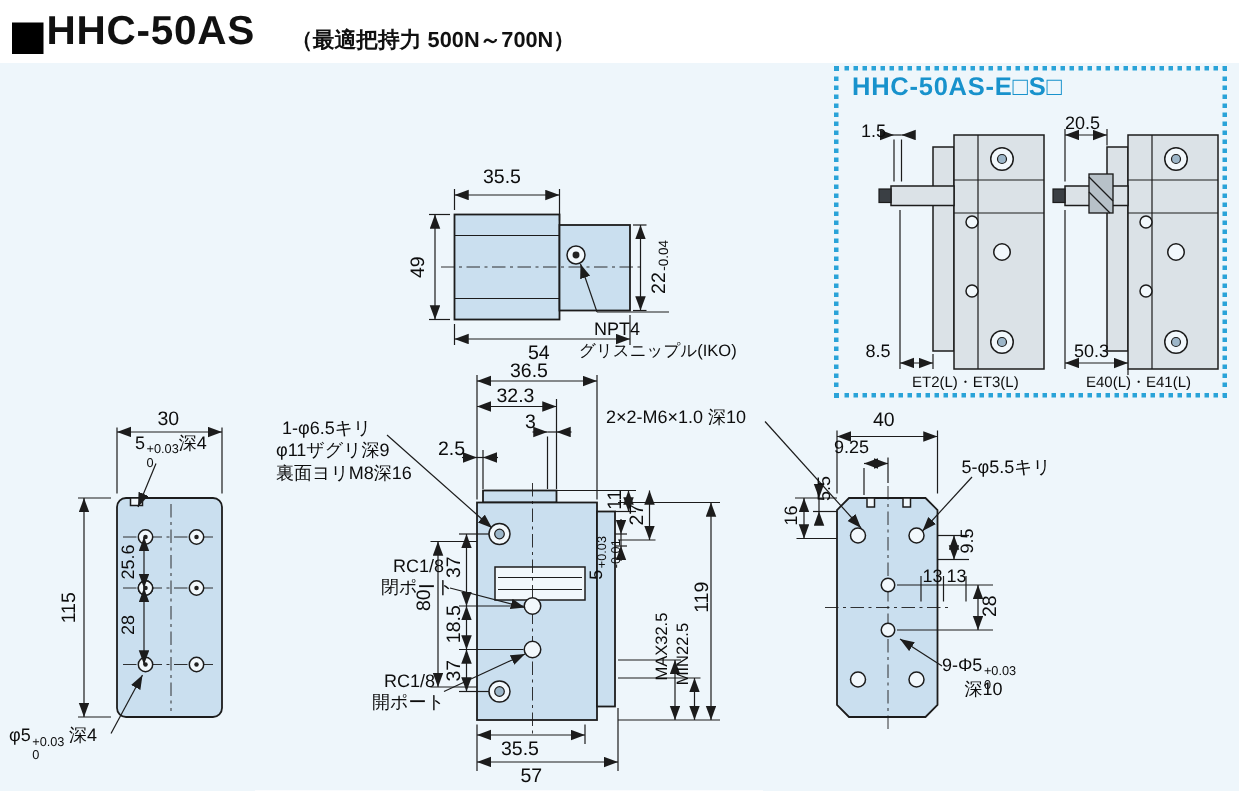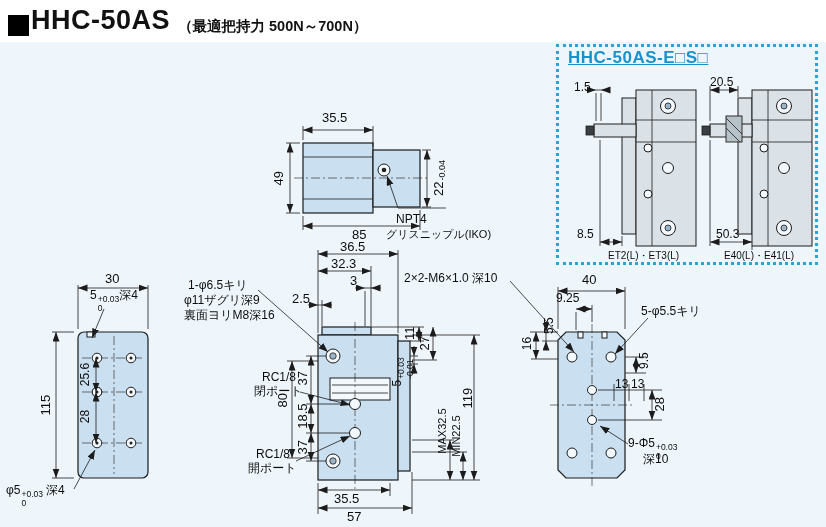--- a/index.html
+++ b/index.html
@@ -2,29 +2,29 @@
 <html><head>
 <meta charset="utf-8">
 <style>
   html,body{margin:0;padding:0;background:#ffffff;}
   .stage{position:relative;width:826px;height:527px;overflow:hidden;background:#ffffff;
          font-family:"Liberation Sans","DejaVu Sans",sans-serif;color:#111;}
   .content-bg{position:absolute;left:0;top:42px;width:826px;height:485px;background:#eef6fb;}
   .title-row{position:absolute;left:8px;top:5px;display:flex;align-items:flex-end;}
   .sq{width:21px;height:21px;background:#000;display:inline-block;}
   .title{font-size:27px;font-weight:bold;letter-spacing:.5px;margin-left:2px;}
-  .subtitle{font-size:14.5px;font-weight:bold;margin-left:8px;margin-top:7px;}
+  .subtitle{font-size:14.5px;font-weight:bold;margin-left:24px;margin-top:7px;}
   .left-banner{position:absolute;left:8px;top:46px;width:538px;height:25px;
       background:linear-gradient(180deg,#63c4ee 0%,#2aa6dc 55%,#1b96d0 100%);
       color:#fff;font-size:16px;font-weight:bold;line-height:25px;padding-left:10px;
       box-sizing:border-box;letter-spacing:1px;}
   .dotted-box{position:absolute;left:556px;top:44px;width:262px;height:221px;
       border:3px dotted #2aa3d8;box-sizing:border-box;}
   .right-banner{position:absolute;left:568px;top:48px;font-size:17px;font-weight:bold;
-      color:#1892cc;letter-spacing:.5px;text-decoration:underline;}
+      color:#1892cc;letter-spacing:.5px;}
   svg.draw{position:absolute;left:0;top:0;}
   .part{fill:#cadfef;stroke:#1c1c1c;stroke-width:1.2;}
   .part2{fill:#dbe2e7;stroke:#1c1c1c;stroke-width:1;}
   .dk{fill:#3a3f44;stroke:#1c1c1c;stroke-width:.8;}
   .hole{fill:#f2f8fc;stroke:#1c1c1c;stroke-width:1;}
   .holed{fill:#9cb6c9;stroke:#1c1c1c;stroke-width:.8;}
   .hatch{fill:#b7c1c8;stroke:#1c1c1c;stroke-width:.9;}
   .dim{stroke:#1c1c1c;stroke-width:.8;fill:none;}
   .cl{stroke:#1c1c1c;stroke-width:.6;fill:none;stroke-dasharray:9 3 2 3;}
   .lbl{position:absolute;font-size:13px;line-height:1.1;white-space:nowrap;color:#0d0d0d;}
@@ -265,21 +265,21 @@
       <line class="dim" x1="738" y1="97" x2="738" y2="86"></line>
       <line class="dim" x1="710" y1="90" x2="738" y2="90" marker-start="url(#ar)" marker-end="url(#ar)"></line>
       <line class="dim" x1="710" y1="140" x2="710" y2="246"></line>
       <line class="dim" x1="752" y1="246" x2="752" y2="250"></line>
       <line class="dim" x1="710" y1="242" x2="752" y2="242" marker-start="url(#ar)" marker-end="url(#ar)"></line>
     </g>
   </svg>
 
   <div class="lbl" style="left:322px;top:111px">35.5</div>
   <div class="lbl vert" style="left:257px;top:171px;width:44px">49</div>
-  <div class="lbl" style="left:352px;top:228px">85</div>
+  <div class="lbl" style="left:352px;top:228px">54</div>
   <div class="lbl vert" style="left:412px;top:170px;width:56px"><span>22</span><span class="tolsm">-0.04</span></div>
   <div class="lbl s12" style="left:396px;top:213px">NPT4</div>
   <div class="lbl s11" style="left:386px;top:228px">グリスニップル(IKO)</div>
 
   <div class="lbl" style="left:340px;top:240px">36.5</div>
   <div class="lbl" style="left:331px;top:257px">32.3</div>
   <div class="lbl" style="left:350px;top:274px">3</div>
   <div class="lbl" style="left:292px;top:292px">2.5</div>
   <div class="lbl s12" style="left:404px;top:272px">2×2-M6×1.0 深10</div>
   <div class="lbl s12" style="left:188px;top:279px">1-φ6.5キリ</div>

